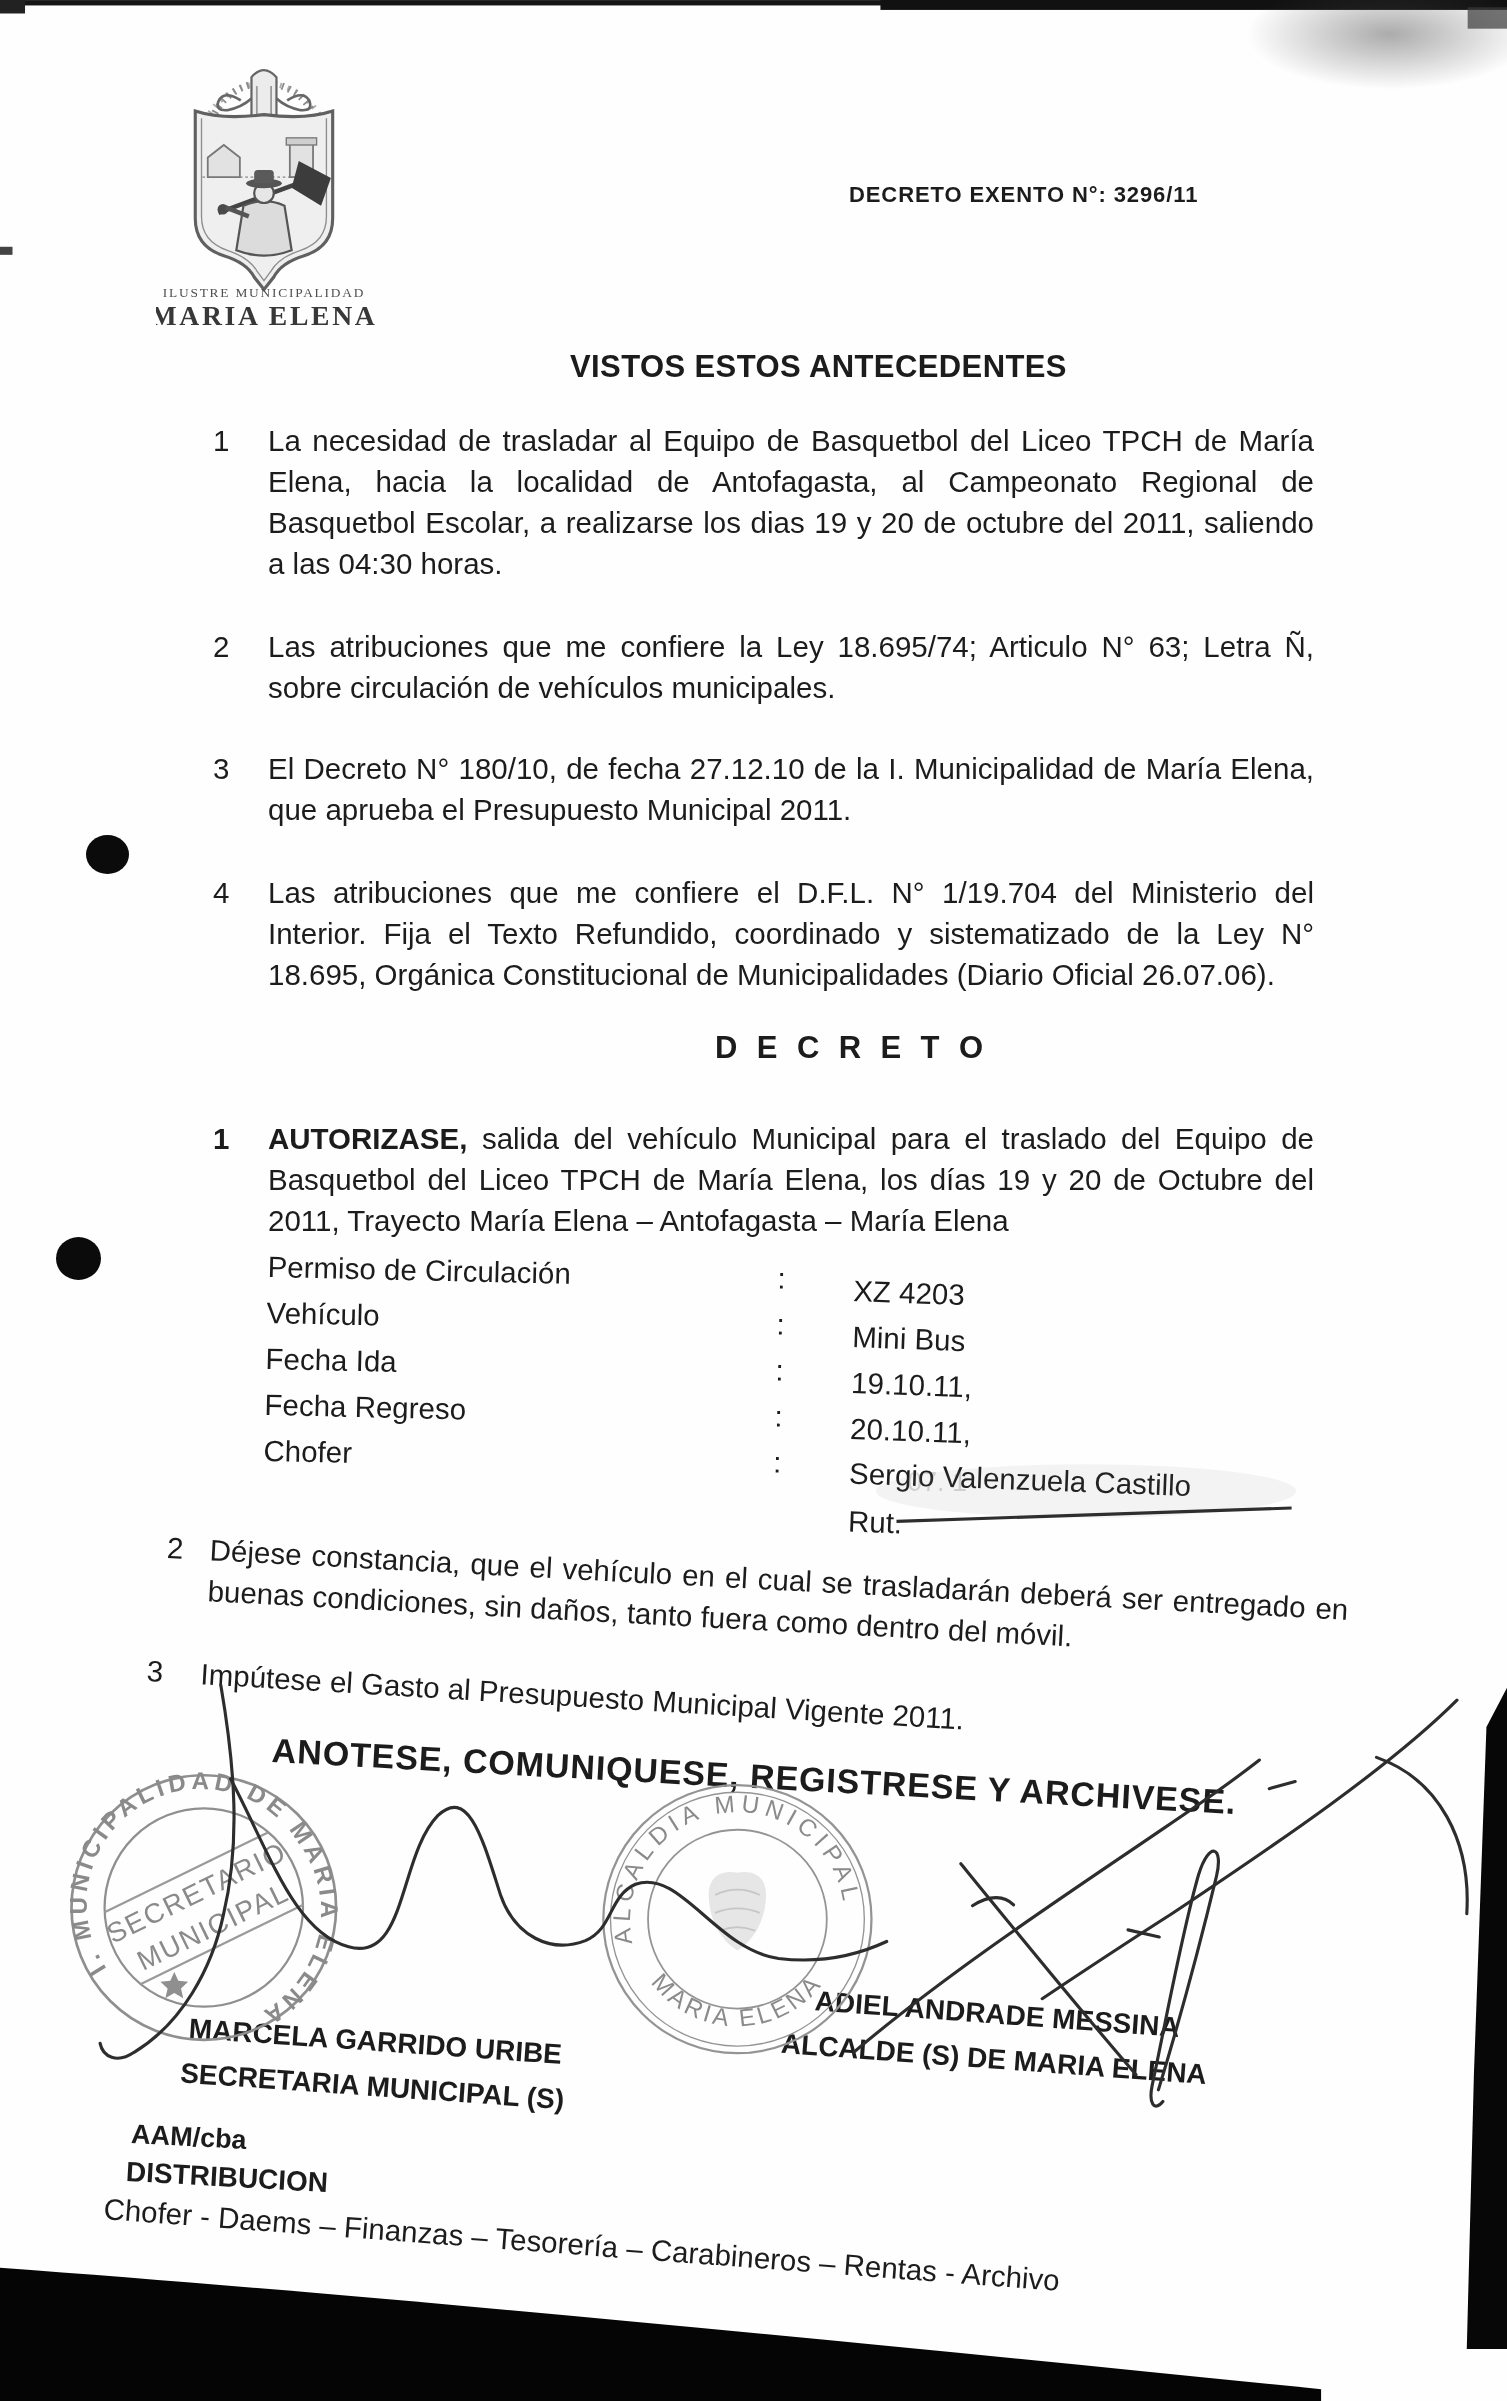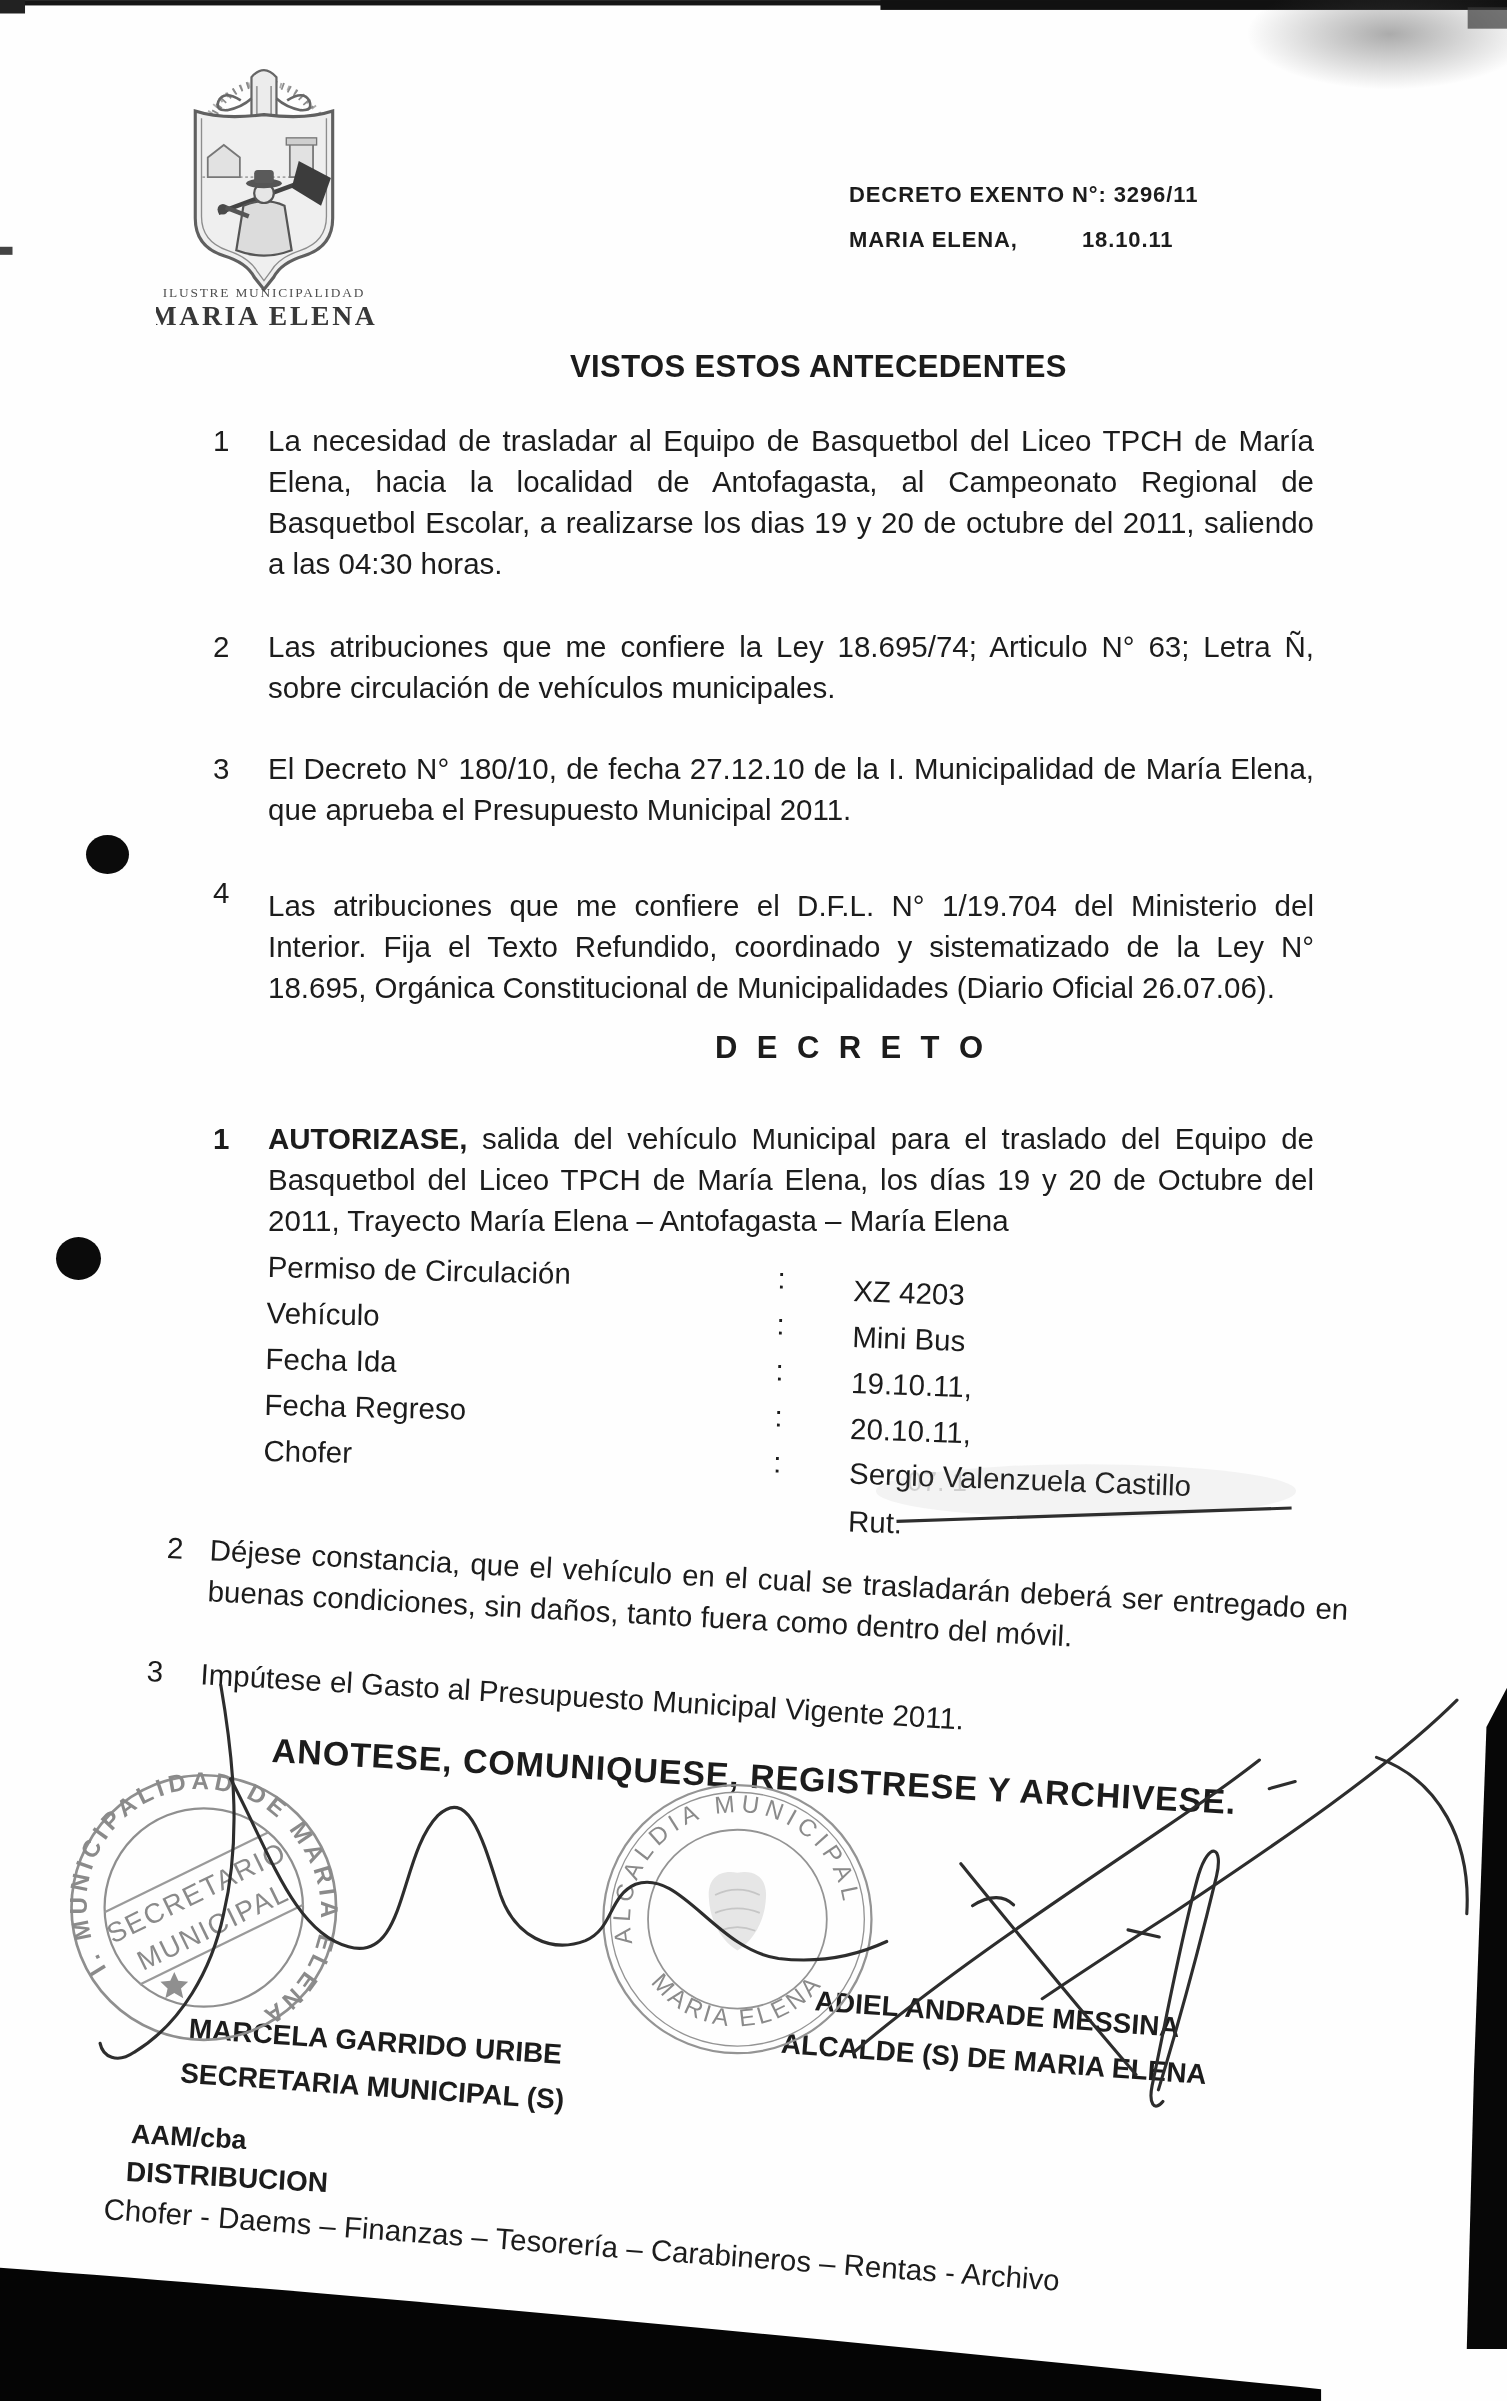--- a/index.html
+++ b/index.html
@@ -55,42 +55,39 @@
         <rect x="110" y="142" width="22" height="15" rx="4" fill="#5a5a5a"></rect>
         <line x1="104" y1="194" x2="78" y2="184" stroke="#555" stroke-width="5"></line>
       </g>
     </g>
     <text x="121" y="284" text-anchor="middle" font-family="Liberation Serif,serif" font-size="15" letter-spacing="2" fill="#4f4f4f">ILUSTRE MUNICIPALIDAD</text>
     <text x="121" y="316" text-anchor="middle" font-family="Liberation Serif,serif" font-size="31" font-weight="bold" letter-spacing="3" fill="#383838">MARIA ELENA</text>
   </svg>
 
   <div class="abs hdr" style="left:849px;top:172px;">
     <div>DECRETO EXENTO N°: 3296/11</div>
-    <div>
-      <span>MARIA ELENA,</span><span style="margin-left:64px;">18.10.11</span>
-    </div>
   </div>
 
   <div class="abs title" style="left:570px;top:349px;text-align:center;">VISTOS ESTOS ANTECEDENTES</div>
 
   <div class="abs para body-txt" style="left:213px;top:420px;width:1101px;">
     <span class="num">1</span>
     <div class="ptxt" style="width:1046px;">La necesidad de trasladar al Equipo de Basquetbol del Liceo TPCH de María Elena, hacia la localidad de Antofagasta, al Campeonato Regional de Basquetbol Escolar, a realizarse los dias 19 y 20 de octubre del 2011, saliendo a las 04:30 horas.</div>
   </div>
   <div class="abs para body-txt" style="left:213px;top:626px;width:1101px;">
     <span class="num">2</span>
     <div class="ptxt" style="width:1046px;">Las atribuciones que me confiere la Ley 18.695/74; Articulo N° 63; Letra Ñ, sobre circulación de  vehículos municipales.</div>
   </div>
   <div class="abs para body-txt" style="left:213px;top:748px;width:1101px;">
     <span class="num">3</span>
     <div class="ptxt" style="width:1046px;">El Decreto N° 180/10, de fecha 27.12.10 de la I. Municipalidad de María Elena, que aprueba el Presupuesto Municipal 2011.</div>
   </div>
   <div class="abs para body-txt" style="left:213px;top:872px;width:1101px;">
     <span class="num">4</span>
-    <div class="ptxt" style="width:1046px;margin-top:13px;">Las atribuciones que me confiere el D.F.L. N° 1/19.704 del Ministerio del Interior. Fija el Texto Refundido, coordinado y sistematizado de la Ley N° 18.695, Orgánica Constitucional de Municipalidades (Diario Oficial 26.07.06).</div>
+    <div class="ptxt" style="width:1046px;">Las atribuciones que me confiere el D.F.L. N° 1/19.704 del Ministerio del Interior. Fija el Texto Refundido, coordinado y sistematizado de la Ley N° 18.695, Orgánica Constitucional de Municipalidades (Diario Oficial 26.07.06).</div>
   </div>
 
   <div class="abs title" style="left:715px;top:1030px;letter-spacing:5.4px;">D E C R E T O</div>
 
   <div class="abs para body-txt" style="left:213px;top:1118px;width:1101px;">
     <span class="num b">1</span>
     <div class="ptxt" style="width:1046px;"><b>AUTORIZASE,</b><span> salida del vehículo Municipal para el traslado  del Equipo de Basquetbol del Liceo TPCH de María Elena, los días 19 y 20  de Octubre del 2011, Trayecto María Elena – Antofagasta – María Elena</span></div>
   </div>
 
   <div class="abs" style="left:268px;top:1250px;width:1073px;transform:rotate(1.3deg);transform-origin:left top;">

